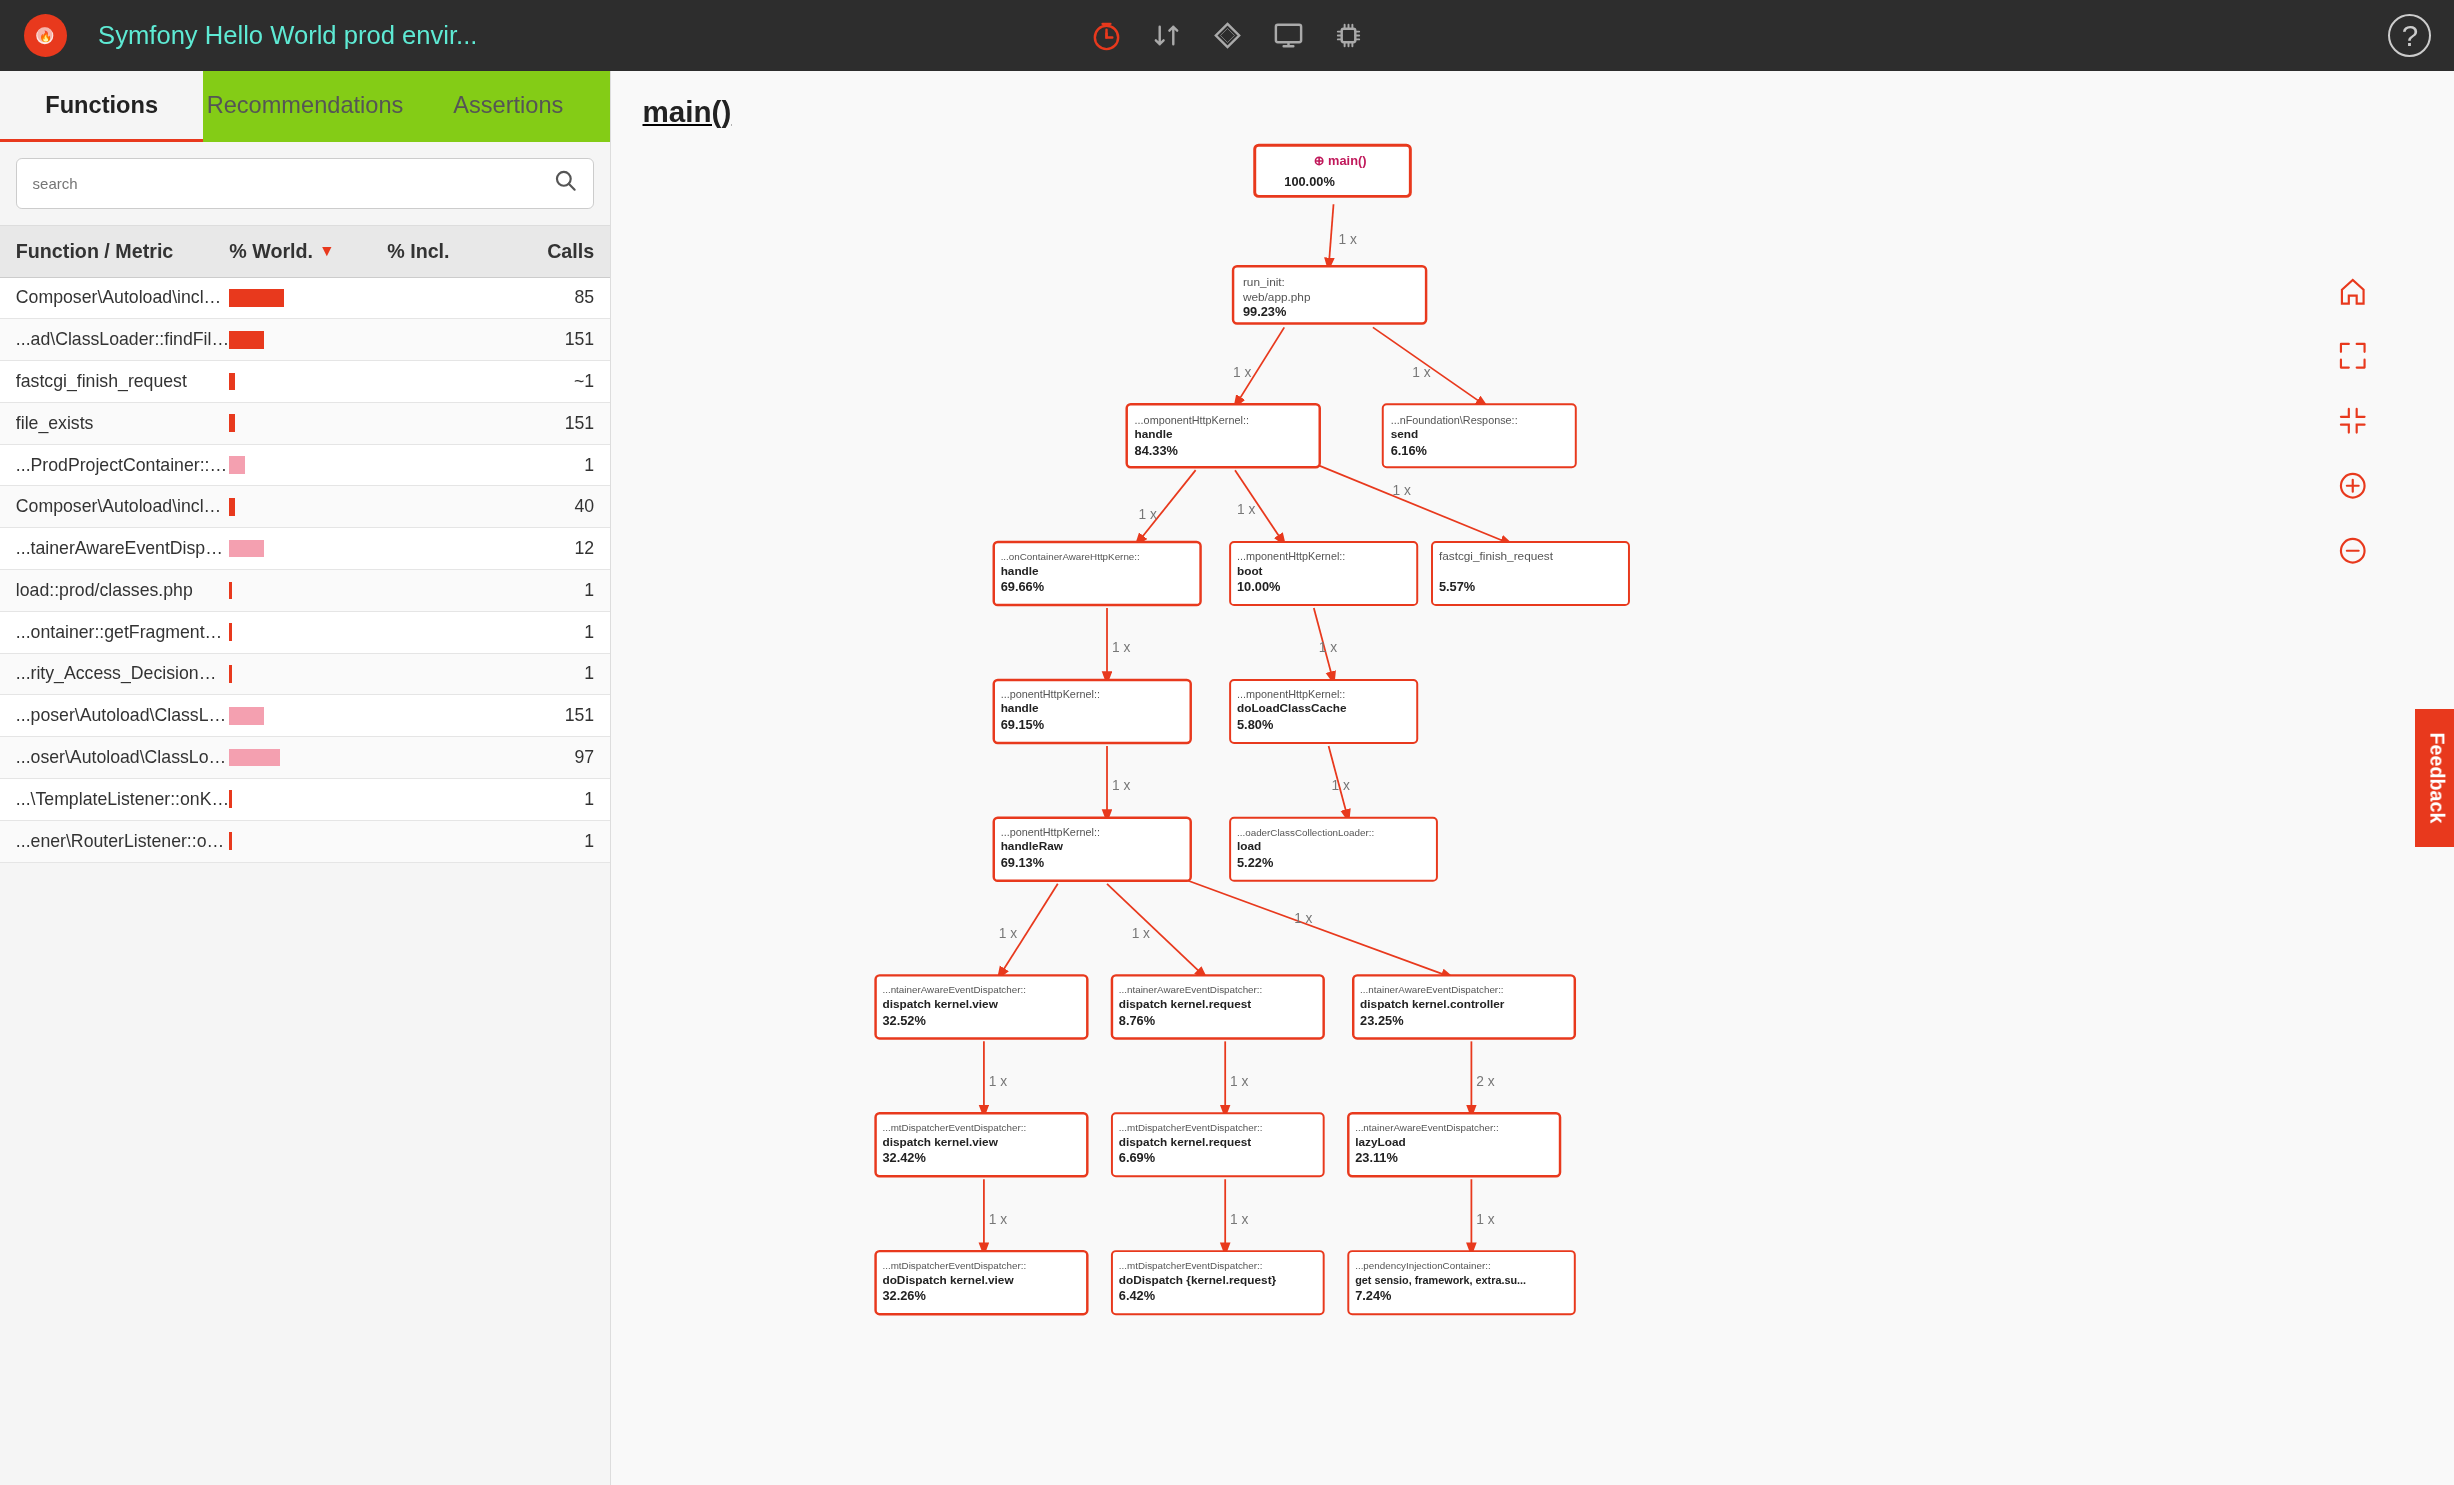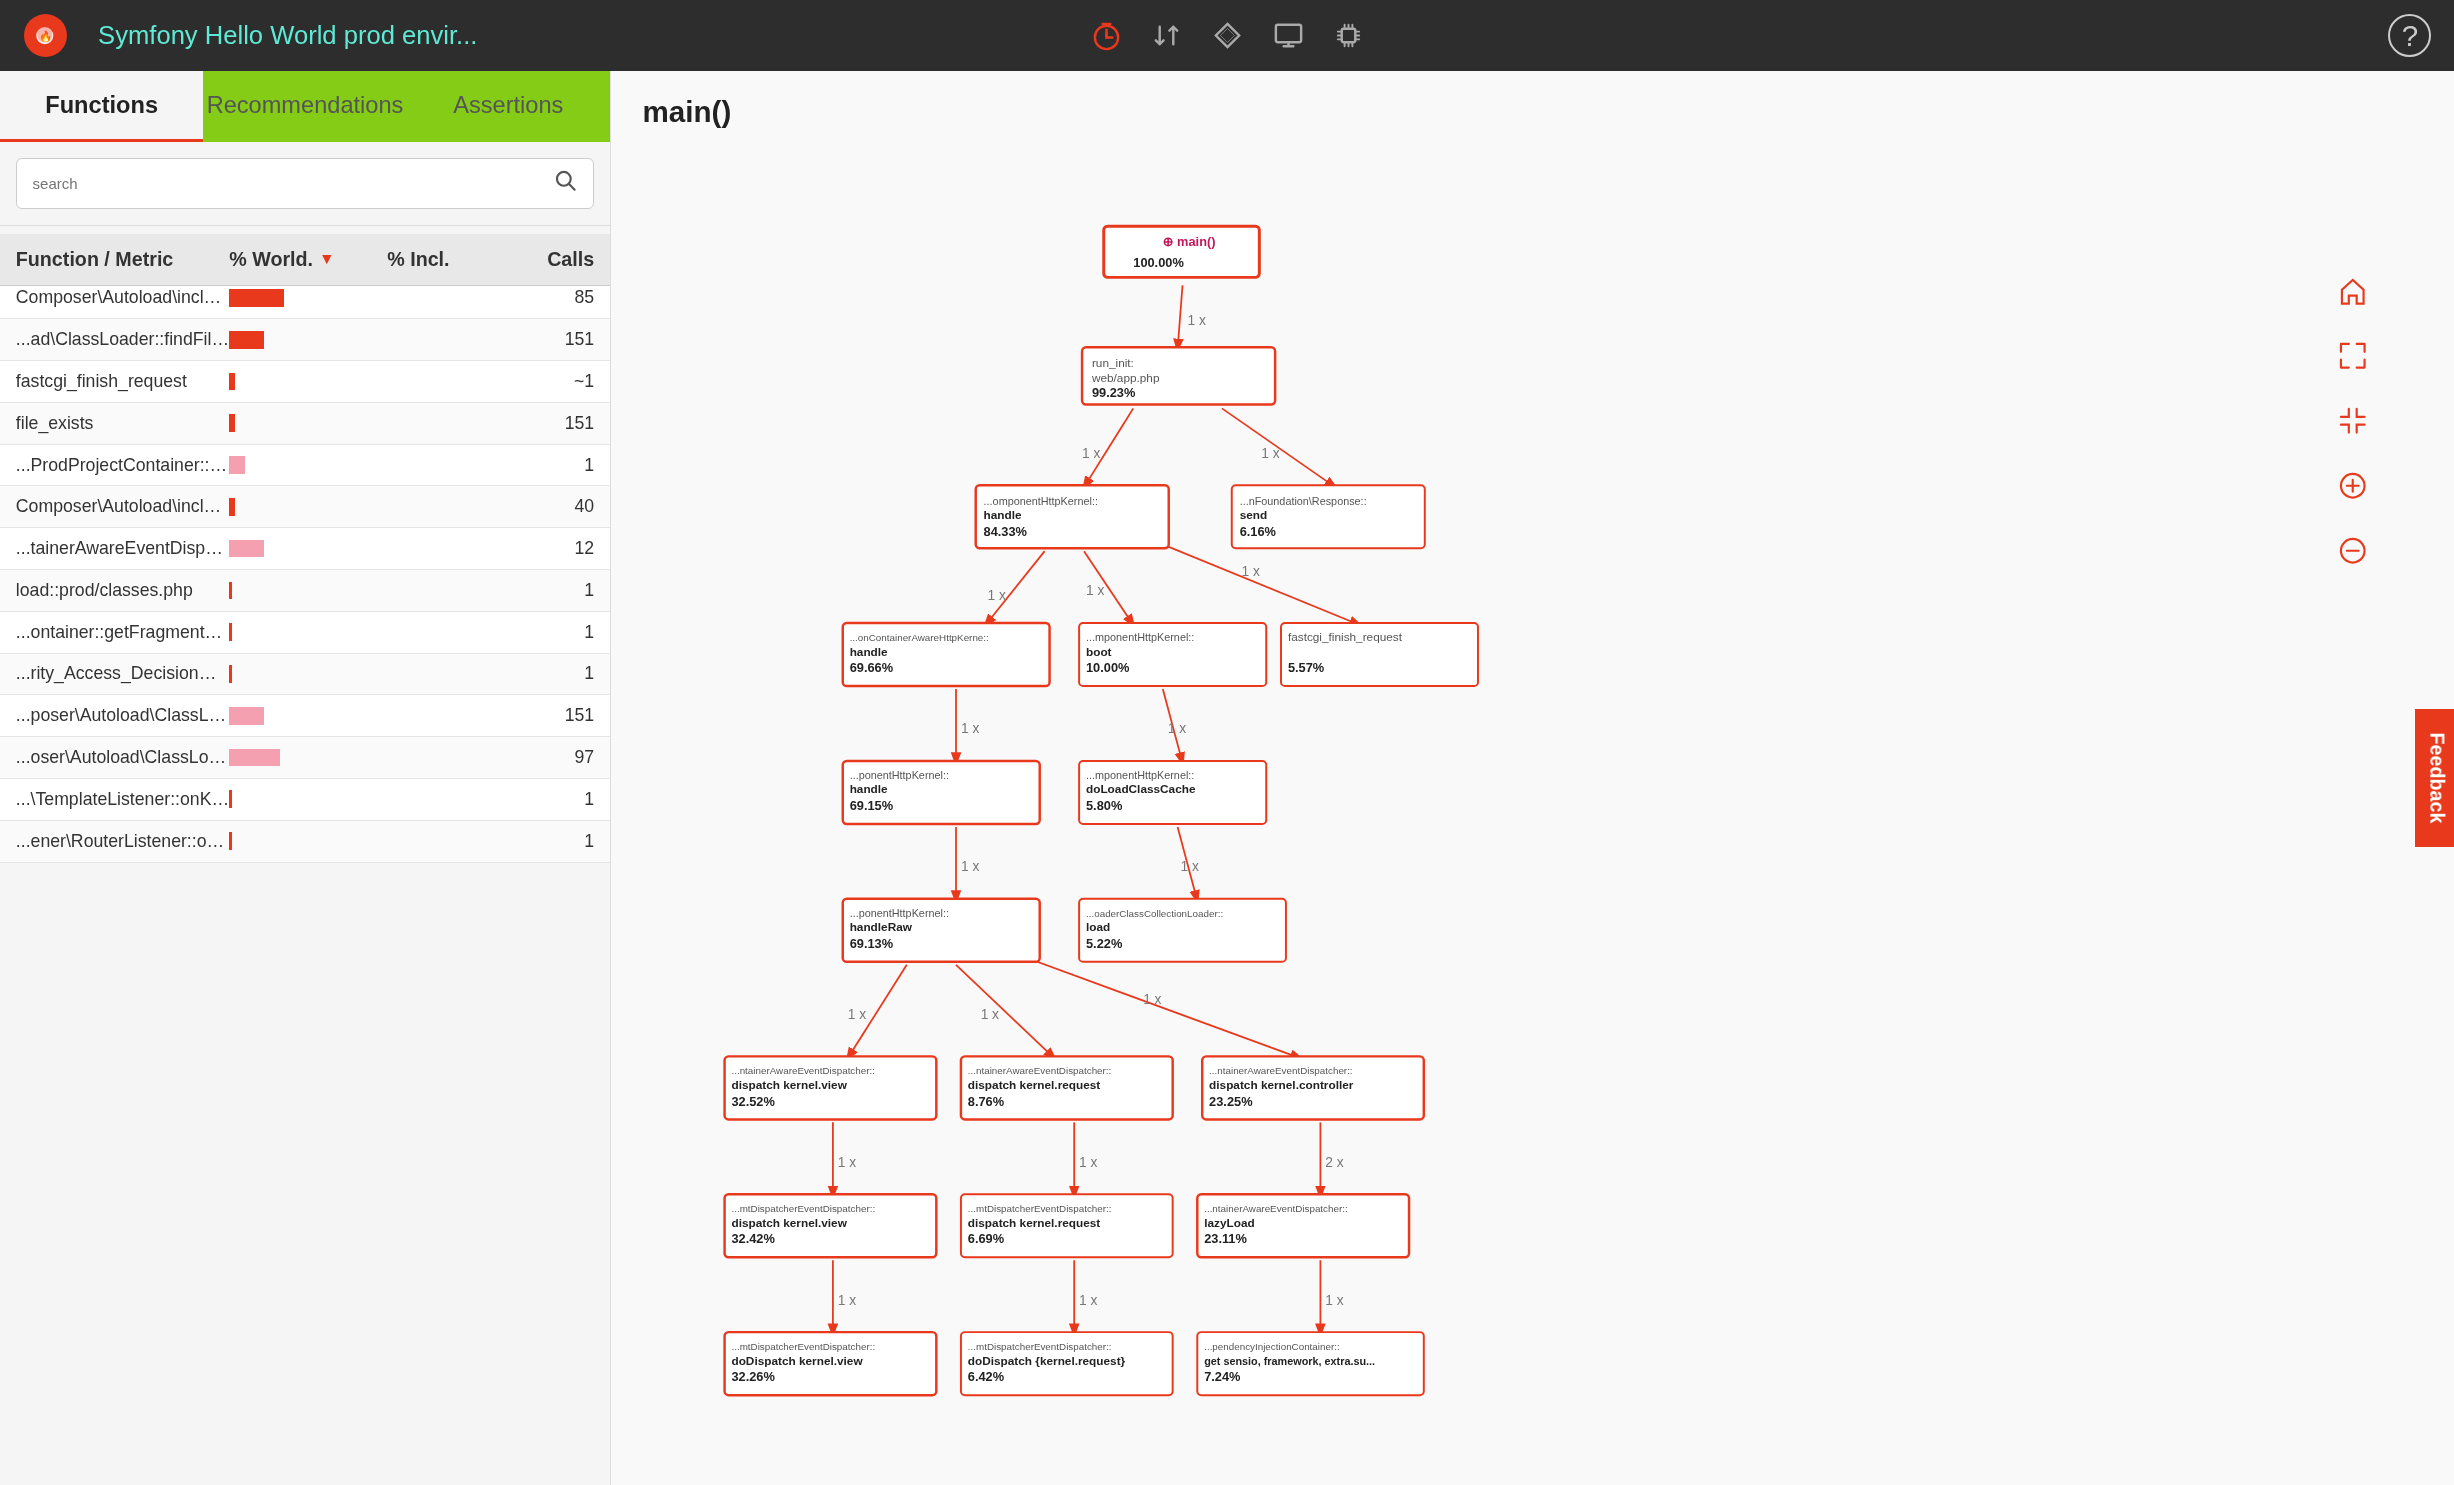--- a/index.html
+++ b/index.html
@@ -49,21 +49,21 @@
       flex: 1; border: none; outline: none; font-size: 15px; color: #999;
       background: transparent;
     }
     .search-icon { color: #555; font-size: 23.6px; cursor: pointer; }
 
     
     .table-container { flex: 1; overflow-y: auto; }
     .table-header {
       display: flex; align-items: center; background: #e8e8e8;
       padding: 13.8px 15.8px; font-size: 19.7px; font-weight: 600; color: #333;
-      border-bottom: 1px solid #ccc; position: sticky; top: 8px; z-index: 10;
+      border-bottom: 1px solid #ccc; position: sticky; top: 0; z-index: 10;
     }
     .col-name { flex: 1; }
     .col-excl { width: 158px; display: flex; align-items: center; gap: 5.9px; }
     .col-incl { width: 118px; }
     .col-calls { width: 89px; text-align: right; }
     .sort-arrow { color: #e8391d; font-size: 15.8px; }
 
     .table-row {
       display: flex; align-items: center; padding: 9.9px 15.8px;
       border-bottom: 1px solid #e5e5e5; background: #fff; font-size: 18.7px;
@@ -71,21 +71,21 @@
     .table-row:nth-child(even) { background: #fafafa; }
     .row-name { flex: 1; color: #333; font-size: 17.7px; white-space: nowrap; overflow: hidden; text-overflow: ellipsis; }
     .row-excl { width: 158px; display: flex; align-items: center; gap: 3.9px; }
     .bar-container { width: 59px; height: 17.7px; background: transparent; position: relative; }
     .bar { height: 100%; background: #e8391d; min-width: 3px; position: absolute; left: 0; top: 0; }
     .bar.light { background: #f4a0b0; }
     .row-incl { width: 118px; color: #555; font-size: 17.7px; }
     .row-calls { width: 89px; text-align: right; color: #333; font-size: 17.7px; }
 
     
-    .right-panel { flex: 1; background: #f9f9f9; display: flex; flex-direction: column; position: relative; overflow: hidden; }
+    .right-panel { flex: 1; background: #f9f9f9; display: flex; flex-direction: row; position: relative; overflow: hidden; text-decoration: underline; }
 
     .panel-title { padding: 23.6px 31.5px; font-size: 29.6px; font-weight: 700; color: #222; }
 
     
     .flowchart-area { flex: 1; overflow: auto; position: relative; padding: 19.7px; }
     .side-btn {
       width: 47px; height: 47px; display: flex; align-items: center; justify-content: center;
       color: #e8391d; font-size: 27.6px; cursor: pointer; border-radius: 3.9px;
     }
 

